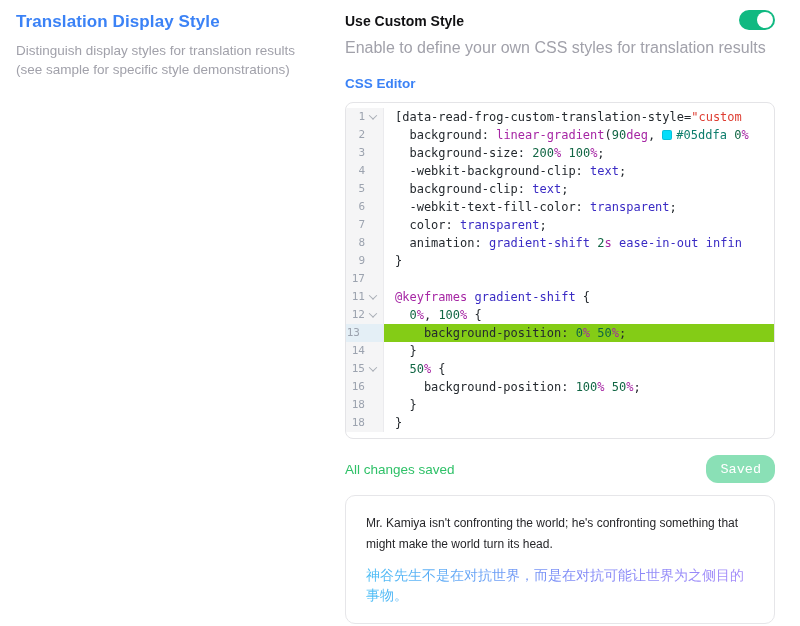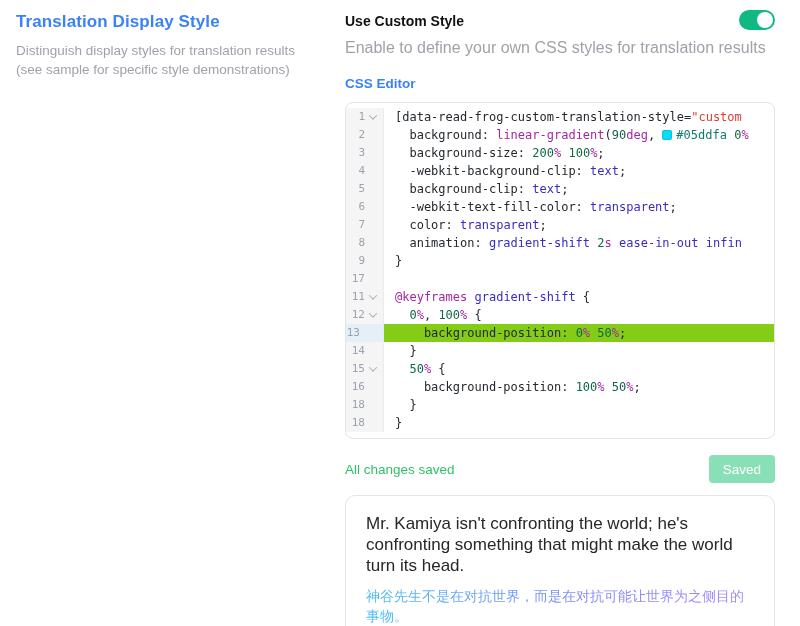--- a/index.html
+++ b/index.html
@@ -39,26 +39,26 @@
   .tok-atom  { color: #3a2bc4; }
   .tok-num   { color: #116644; }
   .tok-unit  { color: #a626a4; }
   .tok-hex   { color: #0d7d6c; }
   .tok-str   { color: #de3d32; }
   .swatch { display: inline-block; width: 10px; height: 10px; border-radius: 2px; margin: 0 4px 0 0; vertical-align: -1px; border: 1px solid rgba(0,0,0,.12); }
 
   
   .status-row { margin-top: 16px; display: flex; align-items: center; justify-content: space-between; height: 28px; }
   .saved-msg { font-size: 13.5px; font-weight: 500; color: #2fc168; }
-  .saved-btn { border: none; background: #8ae0b6; color: #ffffff; font-family: Liberation Sans, sans-serif; font-size: 13.5px; font-weight: 500; padding: 6px 14px; border-radius: 4px; height: 28px; }
+  .saved-btn { border: none; background: #8ae0b6; color: #ffffff; font-family: Liberation Mono, monospace; font-size: 13.5px; font-weight: 500; padding: 6px 14px; border-radius: 12px; height: 28px; }
 
   
   .preview-label { margin-top: 26px; font-size: 13.5px; font-weight: 600; color: #1c1c1f; }
   .preview-box { margin-top: 12px; border: 1px solid #e6e6e9; border-radius: 10px; padding: 17px 20px 18px 20px; }
-  .preview-source { font-size: 17px; line-height: 21px; color: #27272a; }
+  .preview-source { font-size: 12px; line-height: 21px; color: #27272a; }
   .preview-translation {
     margin-top: 10px; font-size: 14px; line-height: 20px;
     background: linear-gradient(90deg, #49bdf5 0%, #7d86f6 55%, #a78bfa 100%);
     -webkit-background-clip: text; background-clip: text;
     -webkit-text-fill-color: transparent; color: transparent;
   }
 </style>
 </head>
 <body>
 

